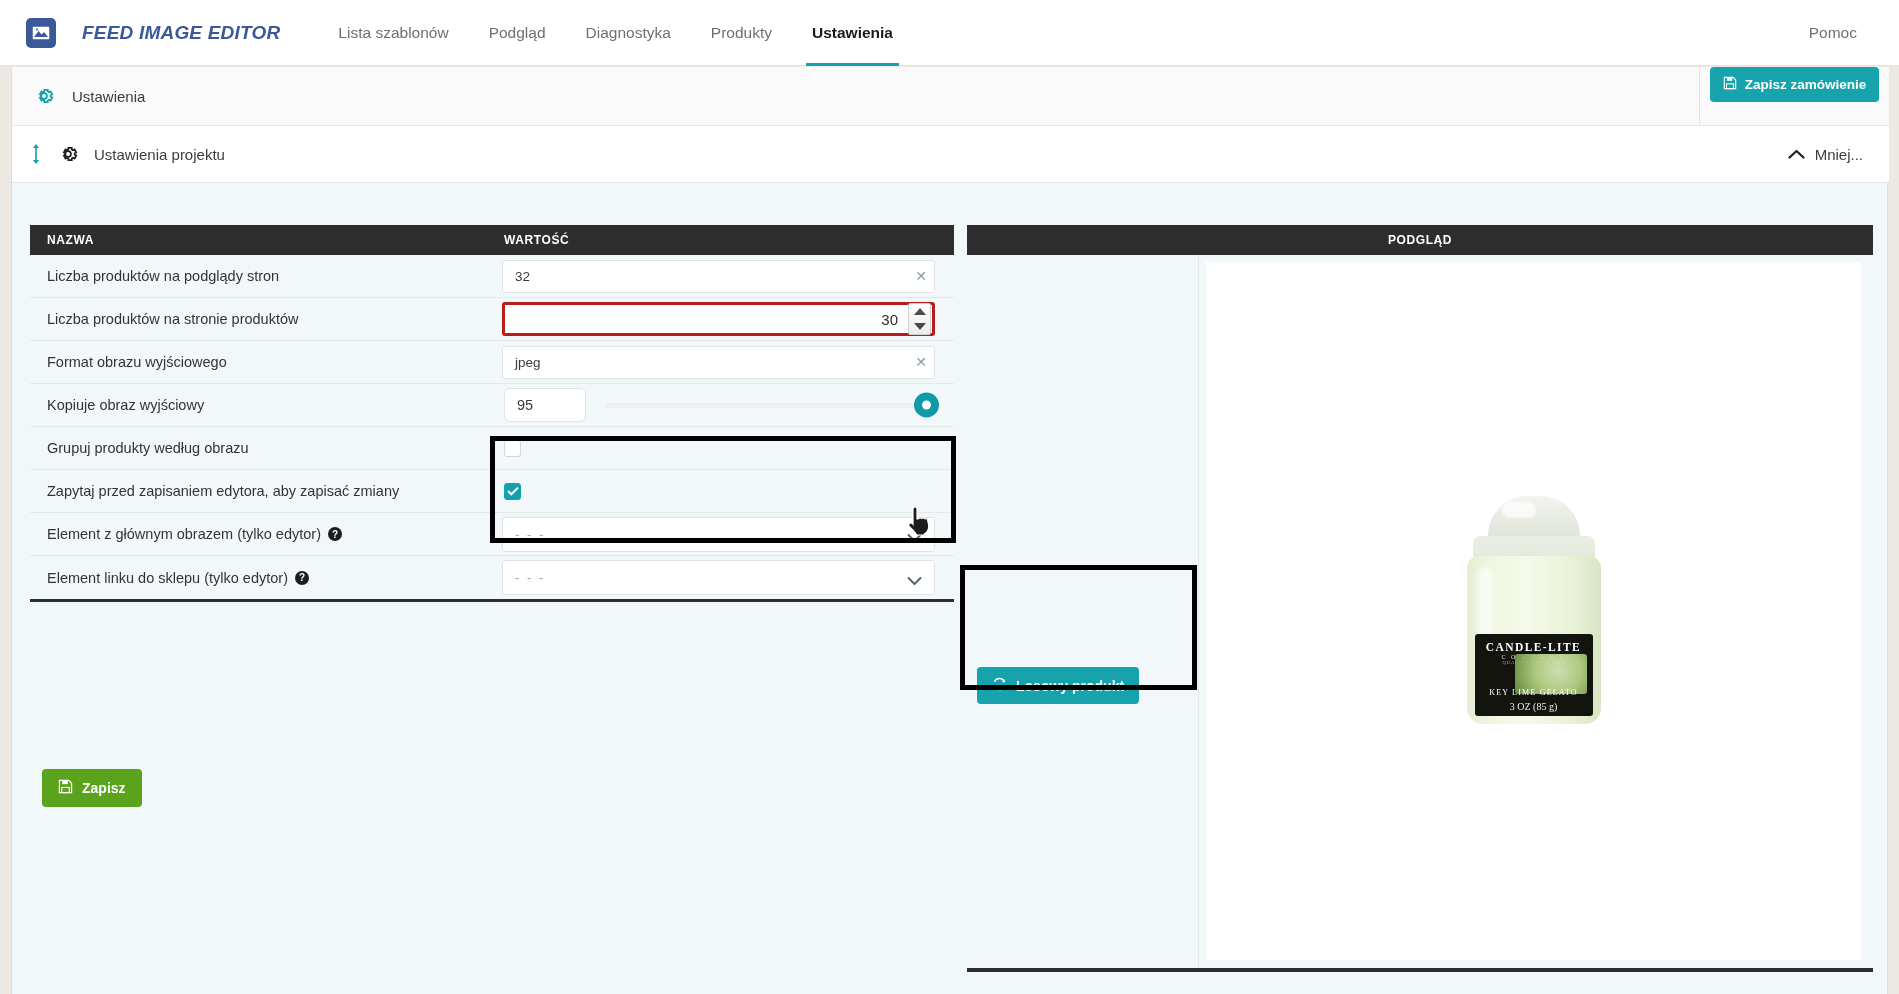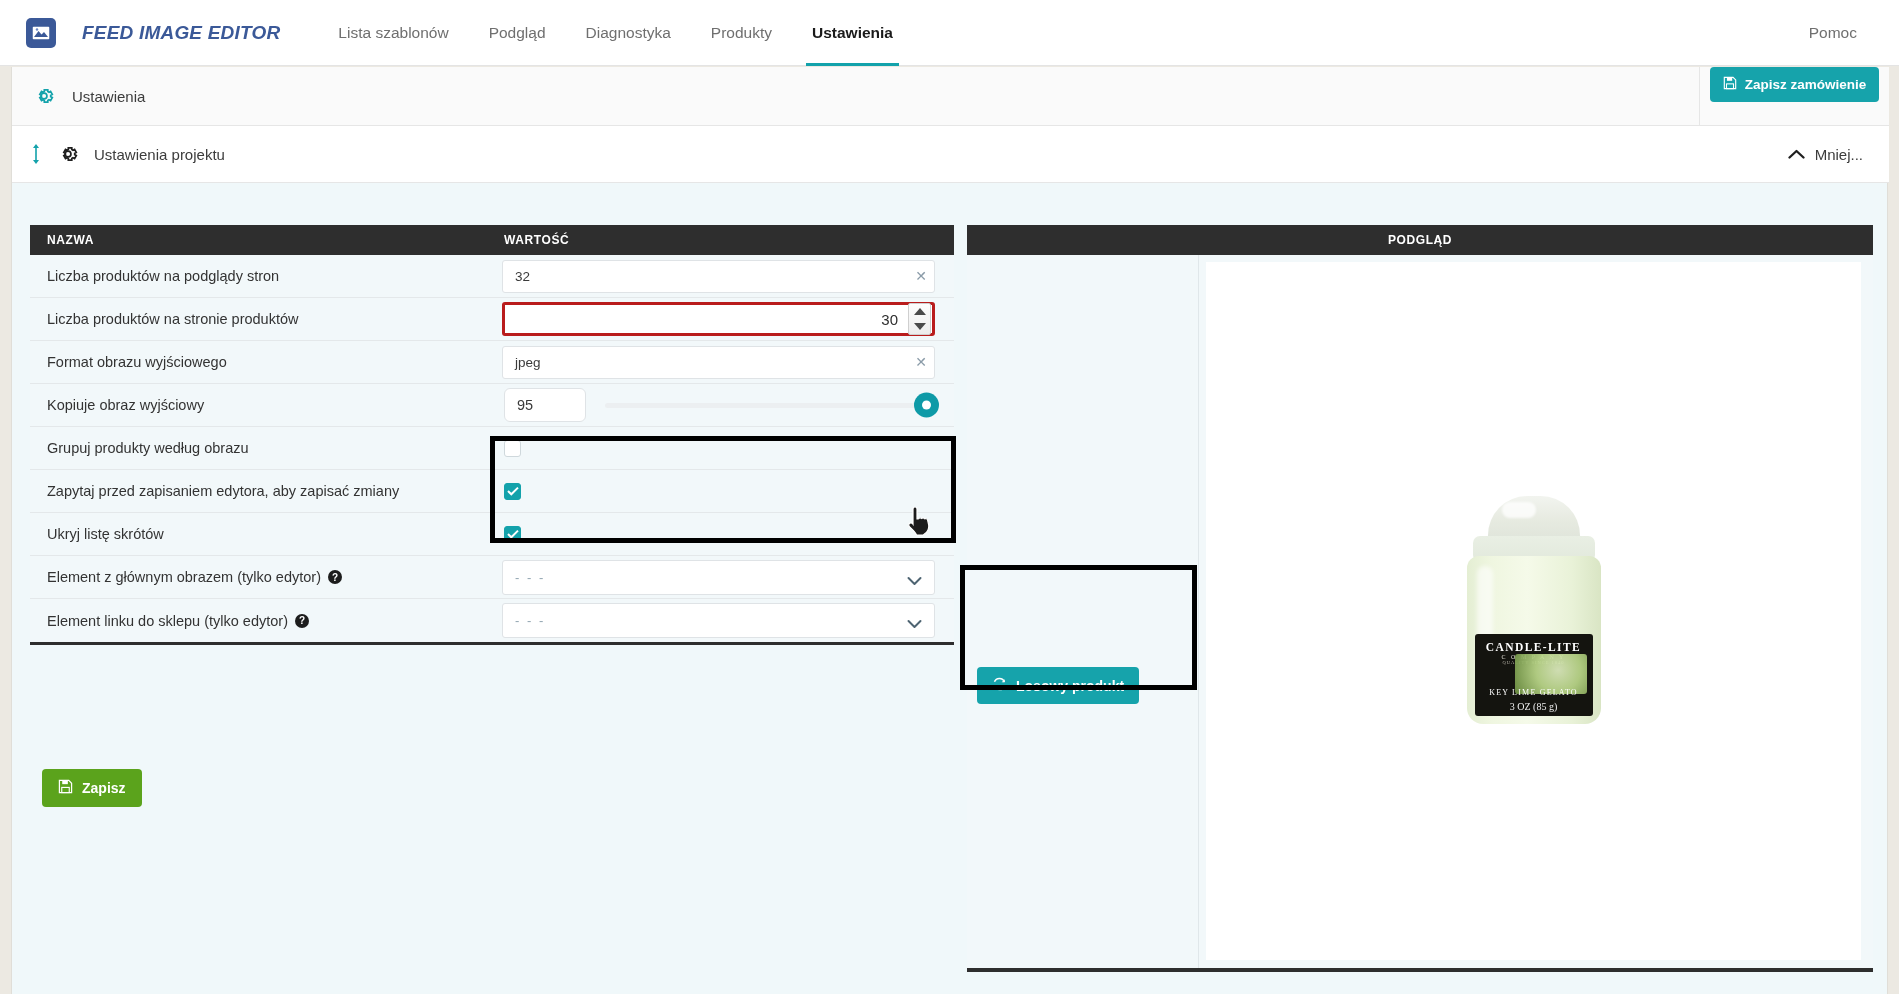--- a/index.html
+++ b/index.html
@@ -497,32 +497,20 @@
         </div>
       <div class="c2">
         <span class="chk on">
           <svg width="12" height="10" viewBox="0 0 12 10">
               <path d="M1 5 L4.3 8.3 L11 1.6" fill="none" stroke="#fff" stroke-width="2"></path>
             </svg>
         </span>
       </div>
     </div>
 
-    <div class="st-row">
-      <div class="c1">
-          <span>Ukryj listę skrótów</span>
-        </div>
-      <div class="c2">
-        <span class="chk on">
-          <svg width="12" height="10" viewBox="0 0 12 10">
-              <path d="M1 5 L4.3 8.3 L11 1.6" fill="none" stroke="#fff" stroke-width="2"></path>
-            </svg>
-        </span>
-      </div>
-    </div>
 
     <div class="st-row">
       <div class="c1">
         <span>Element z głównym obrazem (tylko edytor)</span>
         <span class="help-dot">?</span>
       </div>
       <div class="c2">
         <div class="sel-field">
           <span class="val">- - -</span>
           <span class="caret">

